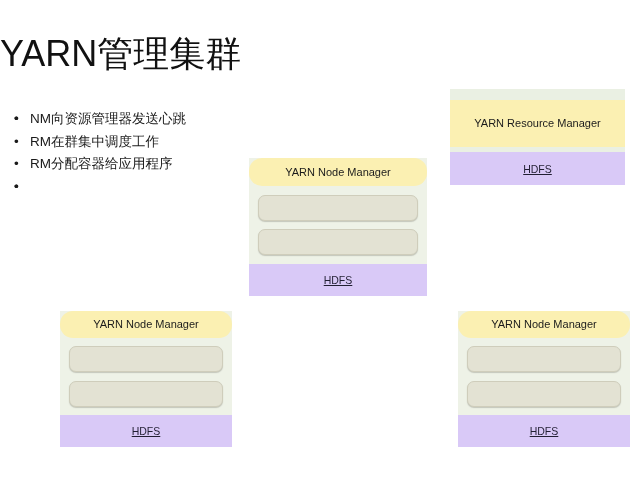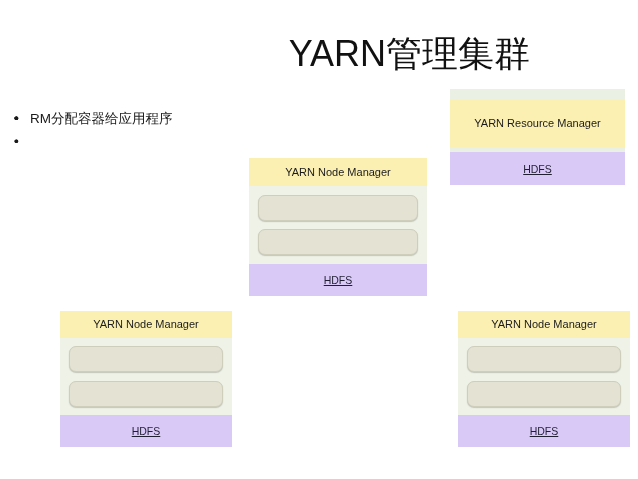--- a/index.html
+++ b/index.html
@@ -15,21 +15,21 @@
     font-family: "Liberation Sans", "DejaVu Sans", sans-serif;
     color: #0d0d0d;
   }
 
   
   #slide-title {
     position: absolute;
     left: 0;
     top: 32px;
     width: 530px;
-    text-align: right;
+    text-align: left;
     font-size: 36px;
     line-height: 44px;
     font-weight: 400;
     color: #111111;
     letter-spacing: 0px;
     white-space: nowrap;
   }
 
   
   #bullet-list {
@@ -69,20 +69,21 @@
   .node-header {
     background: #fbf0b2;
     text-align: center;
     font-size: 11px;
     line-height: 13px;
     color: #1b1b1b;
     display: flex;
     align-items: center;
     justify-content: center;
     flex: none;
+    border-radius: 13px;
   }
   .node-body {
     flex: 1 1 auto;
     background: #eef2e7;
     display: flex;
     flex-direction: column;
     justify-content: center;
     padding: 0 9px;
     box-sizing: border-box;
   }
@@ -181,23 +182,25 @@
 <body>
 
 <div id="slide-title">YARN管理集群</div>
 
 <ul id="bullet-list">
   <li>
     <span class="bullet-dot">•</span>
   </li>
   <li>
     <span class="bullet-dot">•</span>
-  </li>
-  <li>
-    <span class="bullet-dot">•</span>
+    <span>NM向资源管理器发送心跳</span>
+  </li>
+  <li>
+    <span class="bullet-dot">•</span>
+    <span>RM在群集中调度工作</span>
   </li>
   <li>
     <span class="bullet-dot">•</span>
     <span>RM分配容器给应用程序</span>
   </li>
   <li>
     <span class="bullet-dot">•</span>
   </li>
   <li>
     <span class="bullet-dot">•</span>

